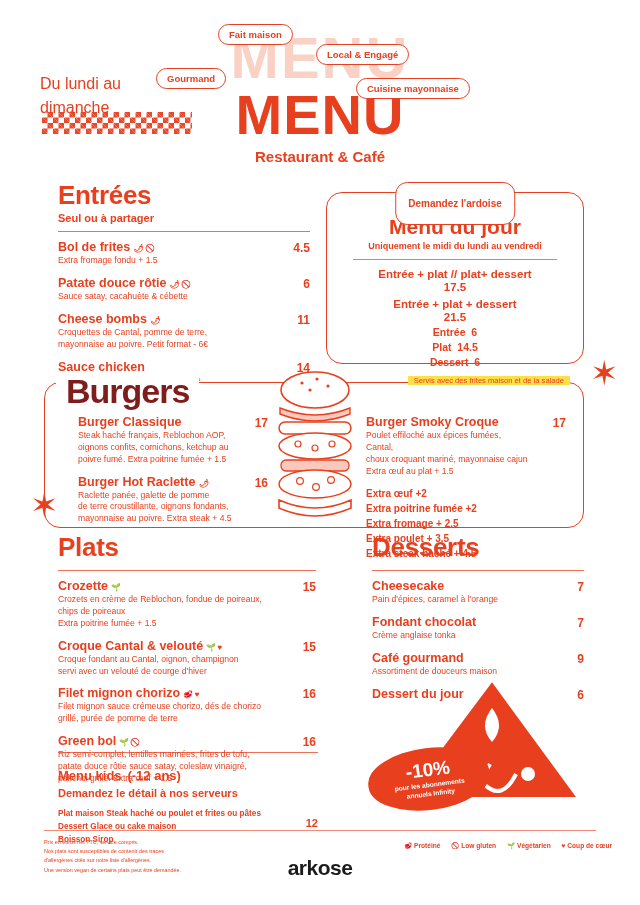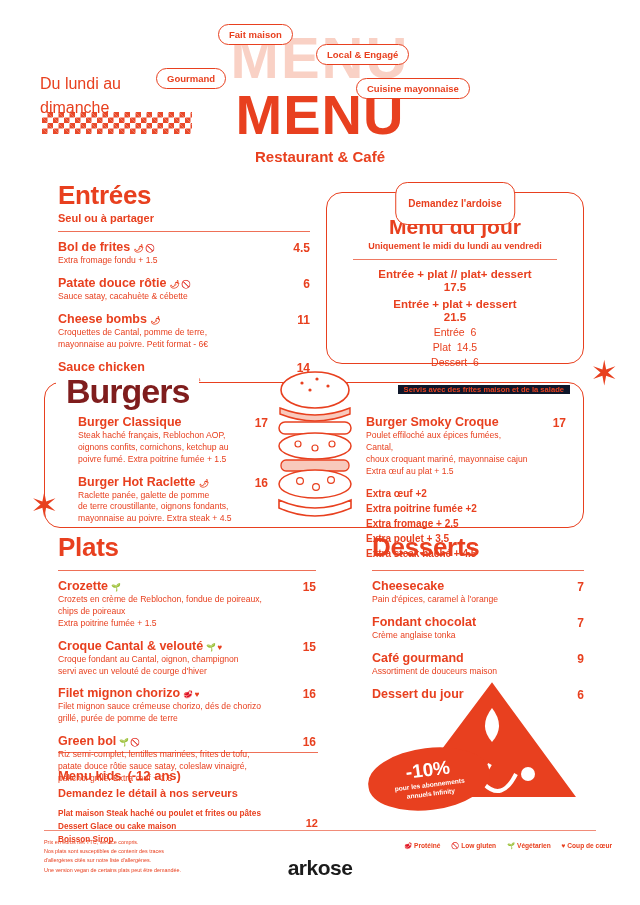--- a/index.html
+++ b/index.html
@@ -65,30 +65,30 @@
   .mdj-tab {
     position:absolute; left:50%; transform:translateX(-50%); top:-11px;
     background:#fff; border:1.4px solid #E8401F; border-radius:12px;
     font-size:10px; font-weight:700; padding:15px 12px; white-space:nowrap;
   }
   .mdj-title { font-size:21px; font-weight:800; }
   .mdj-note { font-size:9px; margin-top:2px; font-weight:600;}
   .mdj-line { height:1px; background:#E8401F; margin:8px 26px; opacity:.7;}
   .mdj-f { font-size:11.5px; font-weight:800; }
   .mdj-p { font-size:11.5px; font-weight:800; margin-top:1px;}
-  .mdj-single { font-size:10.5px; font-weight:400; margin-top:3px;}
+  .mdj-single { font-size:10.5px; font-weight:700; margin-top:3px;}
 
   
   .burgers-box {
     position:absolute; left:44px; top:382px; width:540px; height:146px;
     border:1.6px solid #E8401F; border-radius:16px;
   }
   .burgers-title { position:absolute; left:56px; top:372px; background:#fff; padding:0 10px;
     font-size:34px; font-weight:800; color:#7f1d1d; letter-spacing:-1px; }
-  .burgers-note { position:absolute; right:70px; top:385px; background:#0f172a; padding:0 6px; font-size:7.6px; font-weight:700;}
+  .burgers-note { position:absolute; right:70px; top:376px; background:#fde047; padding:0 6px; font-size:7.6px; font-weight:400;}
   .bcol-l { position:absolute; left:78px; top:415px; width:190px; }
   .bcol-r { position:absolute; left:366px; top:415px; width:200px; }
   .bextras { font-size:10px; font-weight:800; line-height:1.5; }
 
   
   .burger-art { position:absolute; left:272px; top:368px; width:86px; height:160px; }
 
   
   .star { position:absolute; color:#E8401F; font-size:34px; line-height:1; }
 

